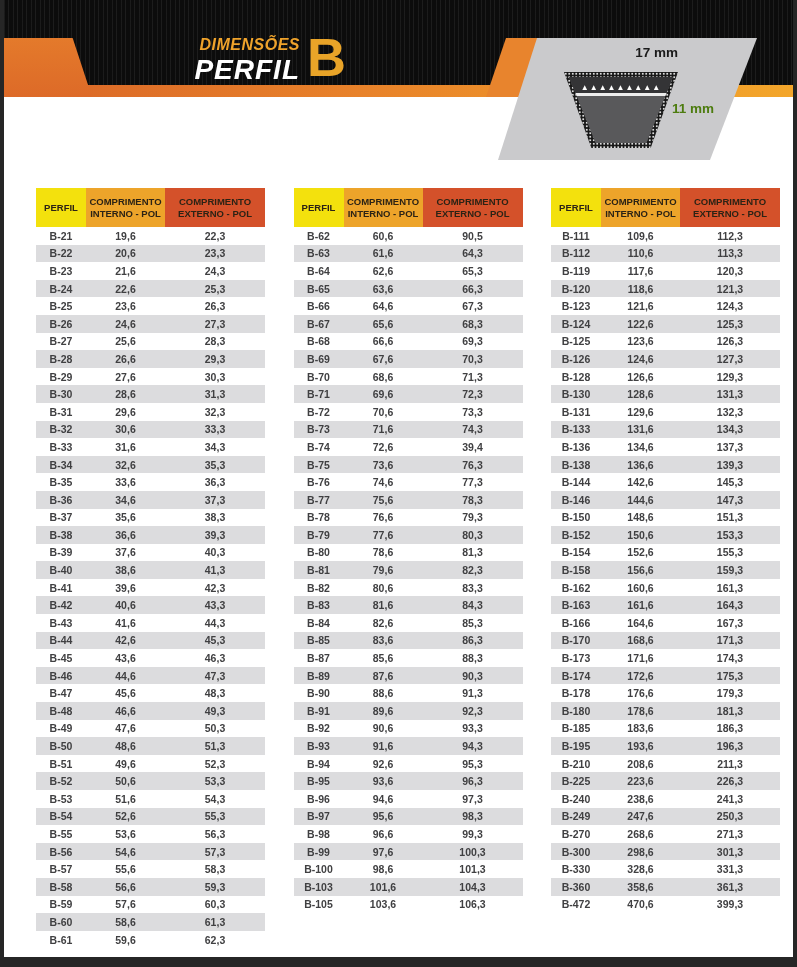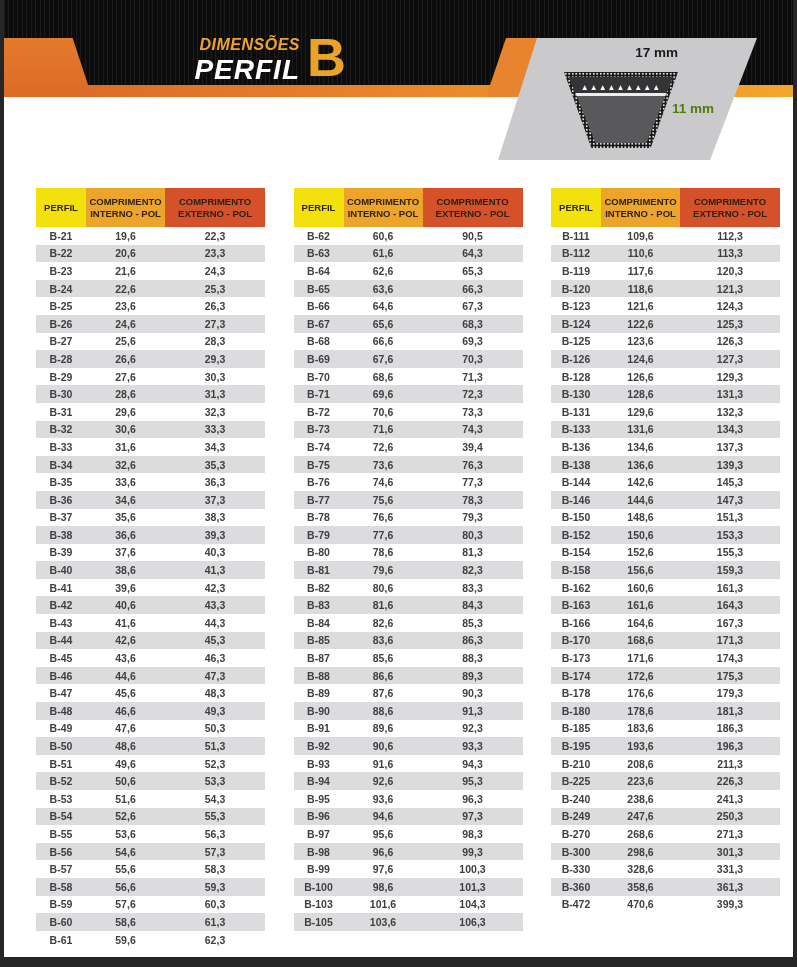--- a/index.html
+++ b/index.html
@@ -493,25 +493,20 @@
             <td>B-85</td>
             <td>83,6</td>
             <td>86,3</td>
           </tr>
           <tr>
             <td>B-87</td>
             <td>85,6</td>
             <td>88,3</td>
           </tr>
           <tr>
-            <td>B-88</td>
-            <td>86,6</td>
-            <td>89,3</td>
-          </tr>
-          <tr>
             <td>B-89</td>
             <td>87,6</td>
             <td>90,3</td>
           </tr>
           <tr>
             <td>B-90</td>
             <td>88,6</td>
             <td>91,3</td>
           </tr>
           <tr>

